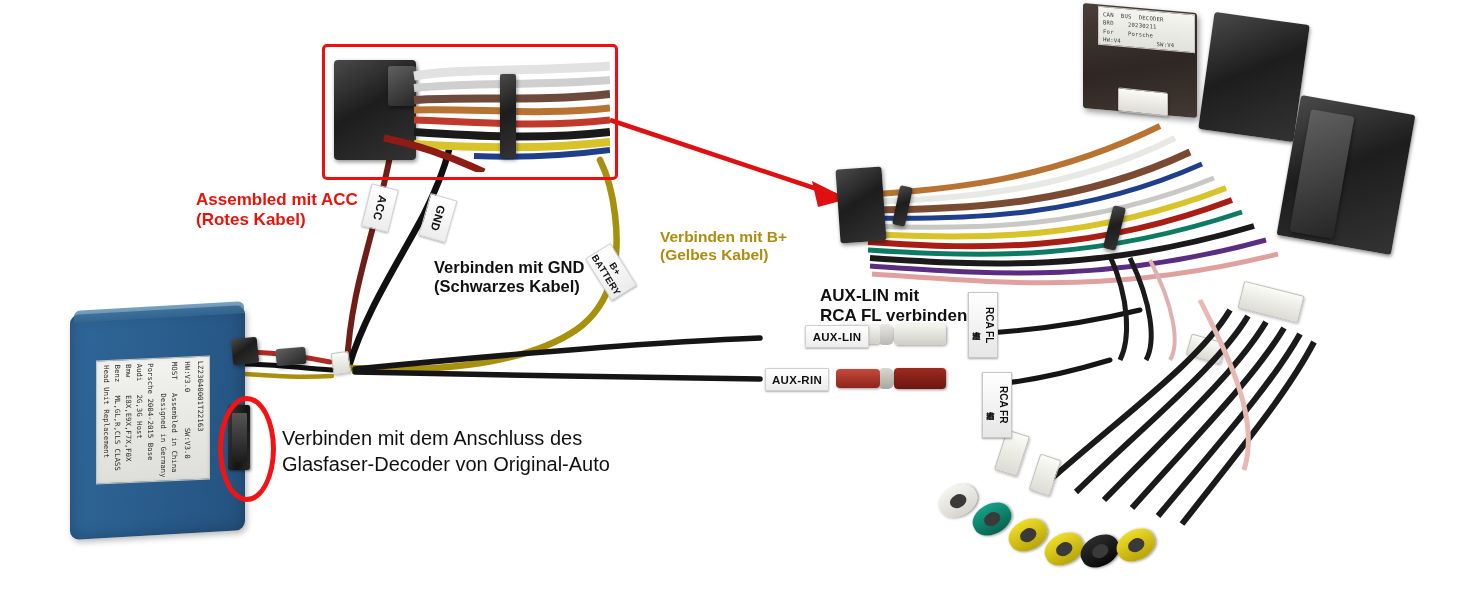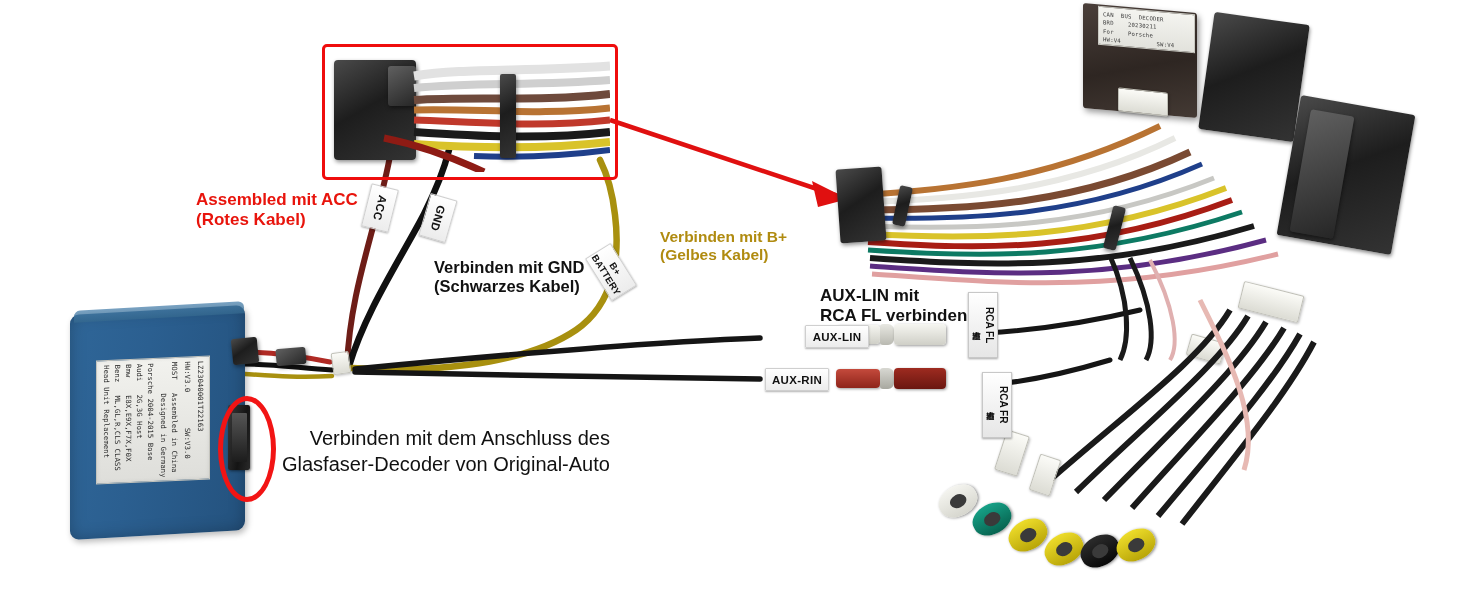--- a/index.html
+++ b/index.html
@@ -265,16 +265,16 @@
   </div>
 
   <div class="abs note red" style="left:196px;top:190px;">Assembled mit ACC
 (Rotes Kabel)</div>
   <div class="abs note black" style="left:434px;top:258px;">Verbinden mit GND
 (Schwarzes Kabel)</div>
   <div class="abs note blk2" style="left:820px;top:286px;">AUX-LIN mit
 RCA FL verbinden</div>
   <div class="abs note gold" style="left:660px;top:228px;">Verbinden mit B+
 (Gelbes Kabel)</div>
-  <div class="abs note plain" style="left:282px;top:425px;text-align:right;">Verbinden mit dem Anschluss des
+  <div class="abs note plain" style="left:282px;top:425px;">Verbinden mit dem Anschluss des
 Glasfaser-Decoder von Original-Auto</div>
 
 </div>
 
 </body></html>

